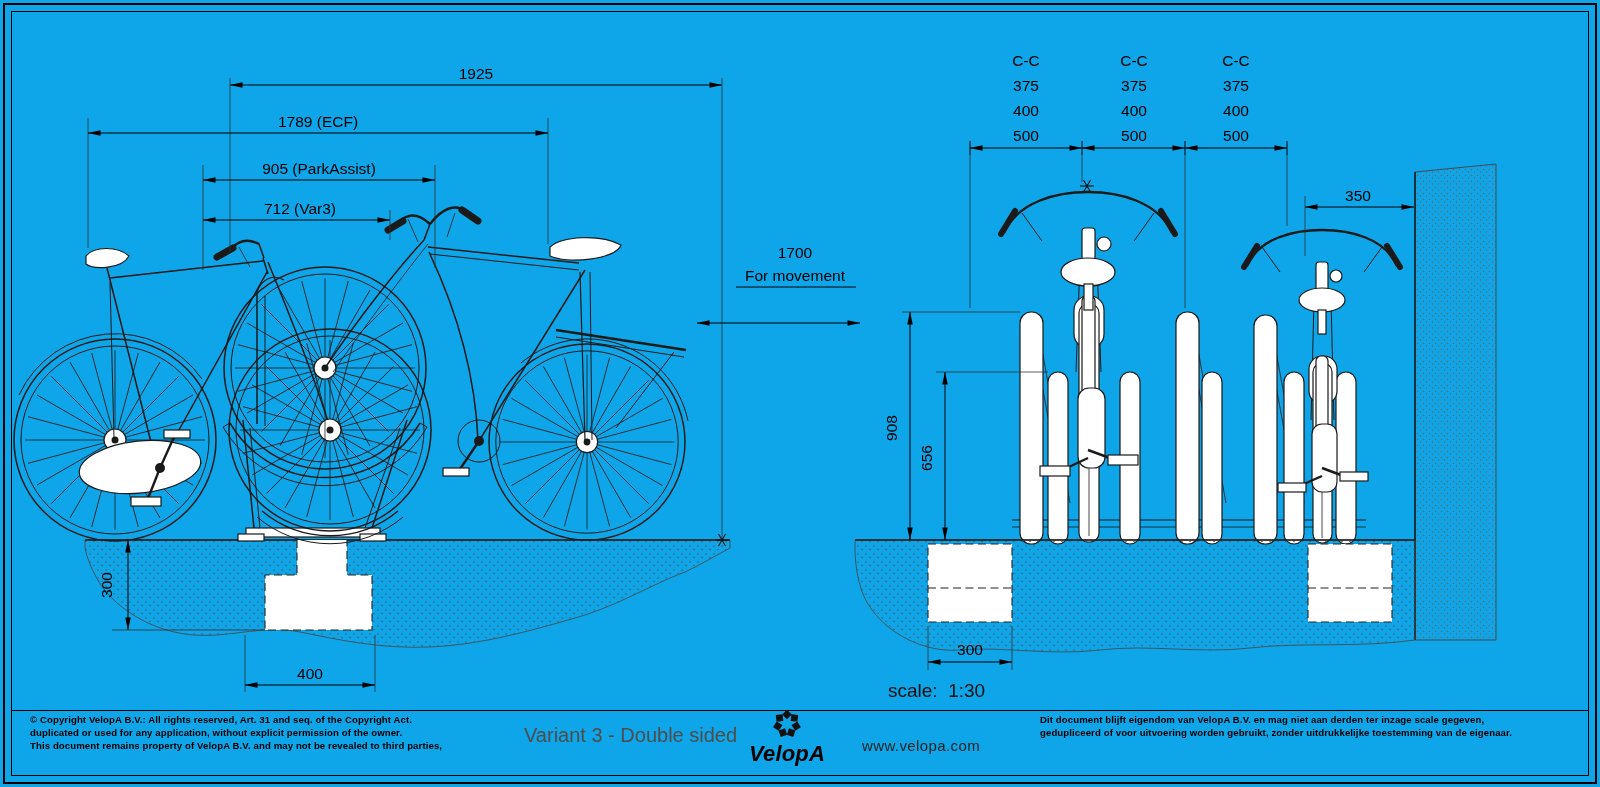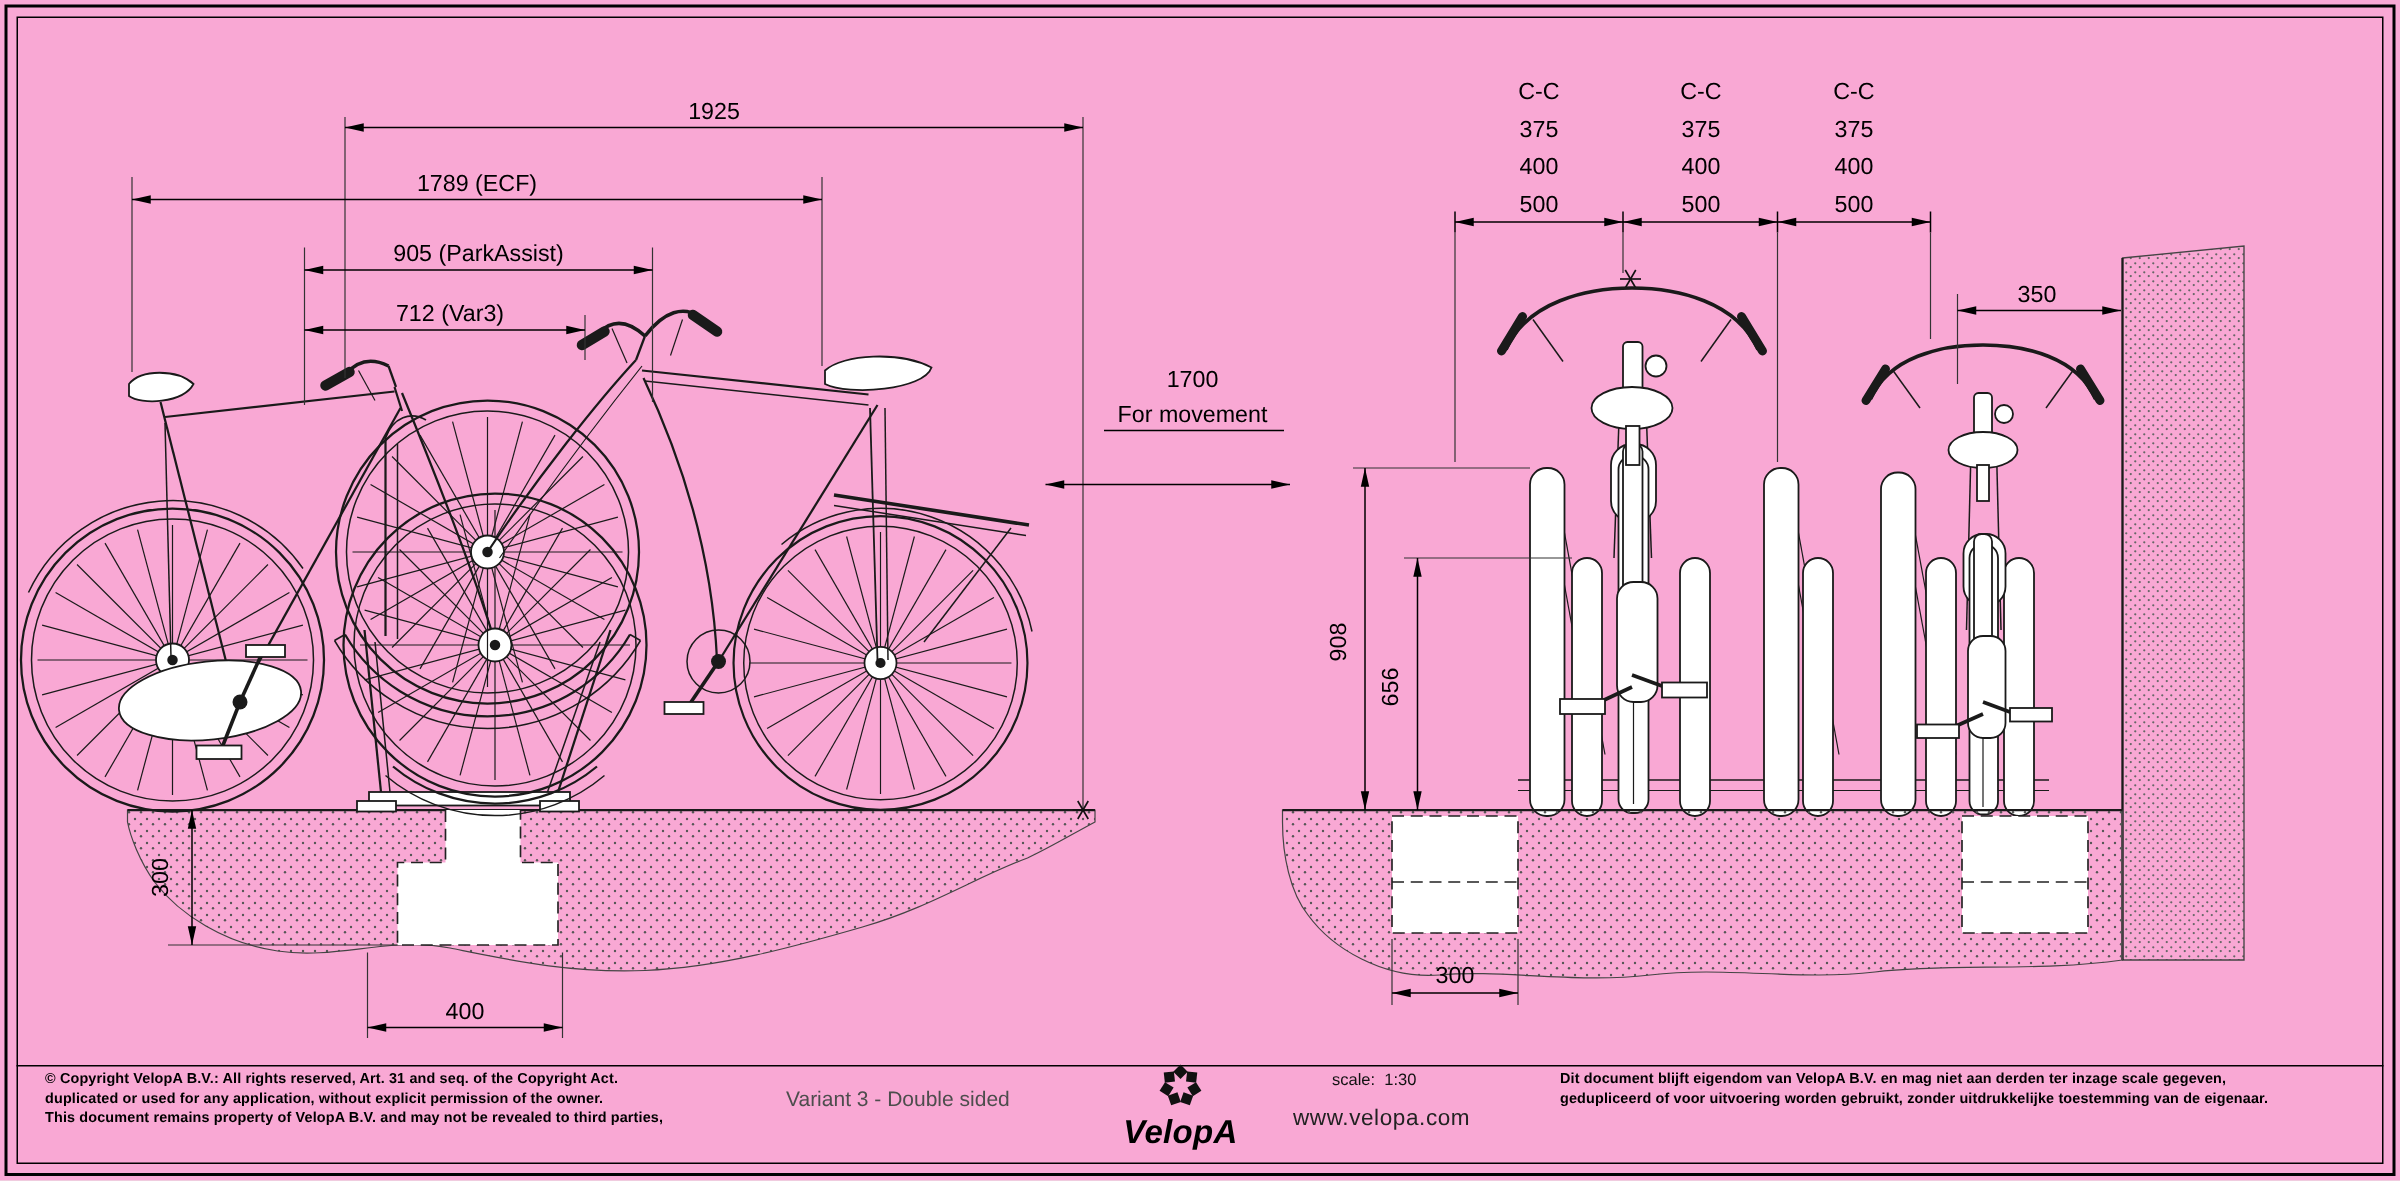--- a/index.html
+++ b/index.html
@@ -1,16 +1,16 @@
 <!DOCTYPE html>
 <html><head>
 <meta charset="utf-8">
 <style>
   html,body{margin:0;padding:0;background:#e8e8e8;}
-  .page{position:relative;width:1600px;height:787px;background:#f9a8d4;overflow:hidden;
+  .page{position:relative;width:1600px;height:787px;background:#0ea5e9;overflow:hidden;
         font-family:"Liberation Sans","DejaVu Sans",sans-serif;color:#000;}
   .border-outer{position:absolute;inset:3px;border:2px solid #000;pointer-events:none;}
   .border-inner{position:absolute;inset:11px;border:1px solid #000;pointer-events:none;}
   .footer-divider{position:absolute;left:11px;right:11px;top:710px;border-top:1px solid #000;}
   .drawing{position:absolute;left:0;top:0;}
 
   
   .ln{stroke:#1a1a1a;fill:none;}
   .w2{stroke-width:2.4;} .w14{stroke-width:1.5;} .w12{stroke-width:1.2;}
   .w1{stroke-width:1;} .w08{stroke-width:0.8;}
@@ -20,24 +20,24 @@
   .white{fill:#fff;stroke:#1a1a1a;stroke-width:1.2;}
   .dtxt{font:15.5px "Liberation Sans","DejaVu Sans",sans-serif;fill:#000;}
   .mid{text-anchor:middle;}
   .grip{stroke:#1a1a1a;stroke-width:7;stroke-linecap:round;fill:none;}
   .grip2{stroke:#1a1a1a;stroke-width:6;stroke-linecap:round;fill:none;}
 
   
   .copy{position:absolute;font-size:9.6px;font-weight:bold;line-height:13px;letter-spacing:.1px;white-space:nowrap;}
   .copy-en{left:30px;top:713px;}
   .copy-nl{left:1040px;top:713px;}
-  .variant{position:absolute;left:524px;top:724px;font-size:14px;color:#4d4d4d;}
+  .variant{position:absolute;left:524px;top:724px;font-size:20px;color:#4d4d4d;}
   .logo{position:absolute;left:748px;top:709px;width:78px;text-align:center;}
   .logo-text{font-size:22px;font-weight:bold;font-style:italic;letter-spacing:.2px;margin-top:-2px;}
-  .scale{position:absolute;left:888px;top:714px;font-size:11px;color:#111;white-space:pre;}
+  .scale{position:absolute;left:888px;top:680px;font-size:19px;color:#111;white-space:pre;}
   .website{position:absolute;left:862px;top:737px;font-size:15px;color:#222;letter-spacing:.4px;}
 </style>
 </head>
 <body>
 
 <div class="page">
 
   <svg class="drawing" width="1600" height="710" viewBox="0 0 1600 710">
     <defs>
       <marker id="arr" viewBox="0 0 12 6" refX="11.5" refY="3" markerWidth="14" markerHeight="7" orient="auto-start-reverse" markerUnits="userSpaceOnUse">

